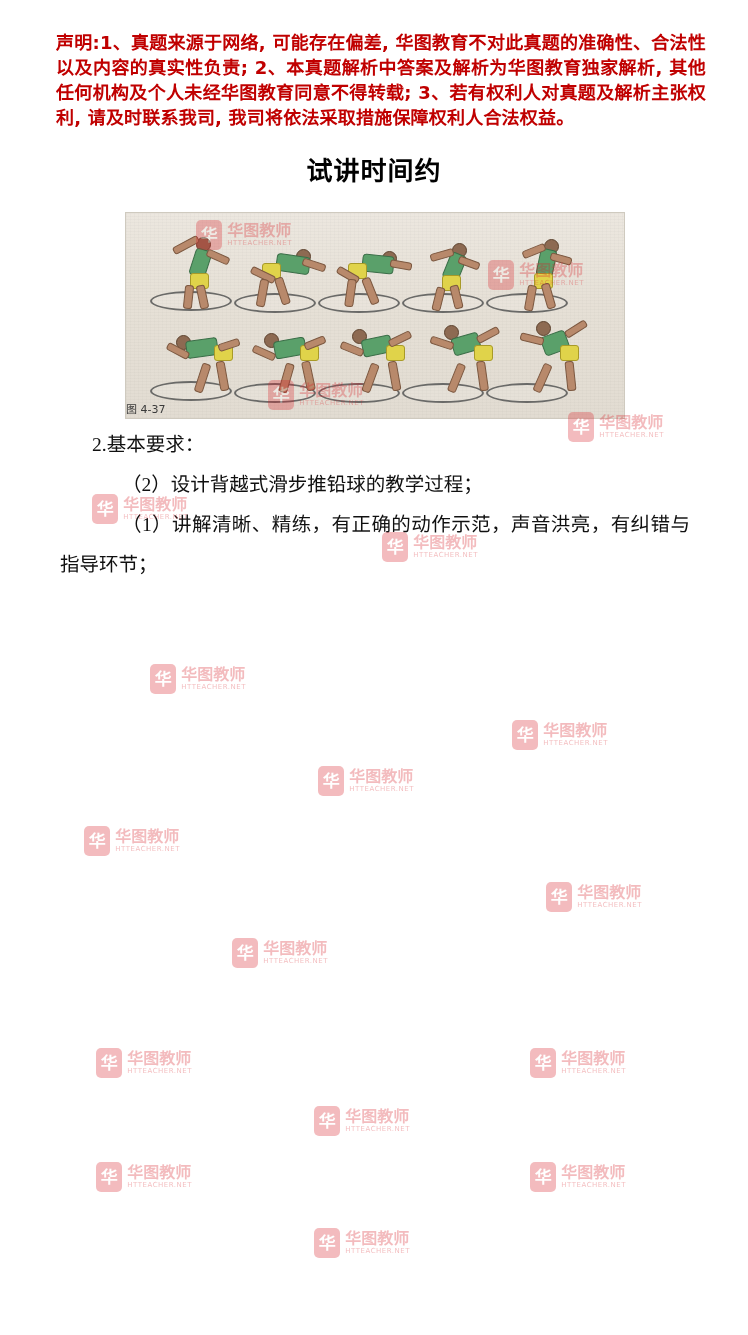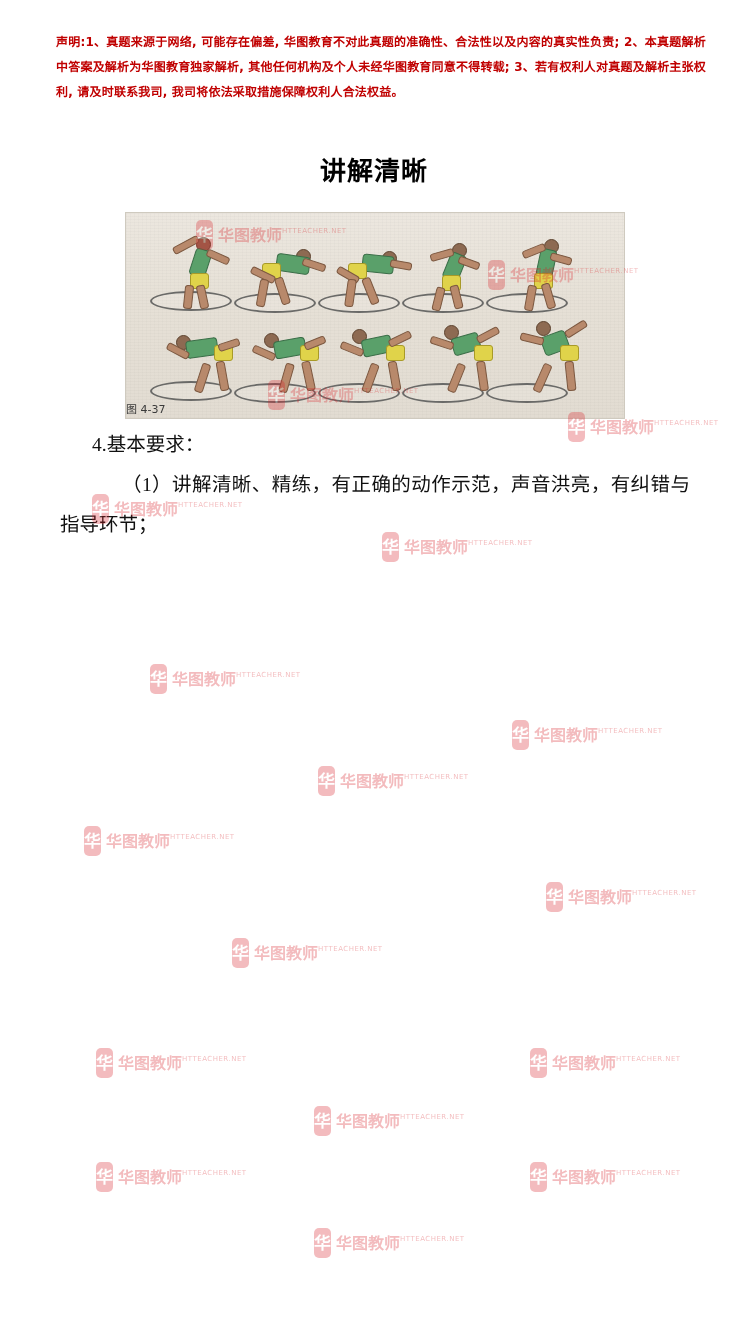--- a/index.html
+++ b/index.html
@@ -17,21 +17,21 @@
   }
 
   
   .disclaimer {
     position: absolute;
     left: 56px;
     top: 30px;
     width: 650px;
     color: #c00000;
     font-family: "DejaVu Sans", "Liberation Sans", sans-serif;
-    font-size: 12px;
+    font-size: 18px;
     line-height: 25px;
     font-weight: bold;
     letter-spacing: 0.2px;
     text-align: justify;
   }
 
   
   .doc-title {
     position: absolute;
     left: 0;
@@ -149,21 +149,21 @@
     border-radius: 5px;
     color: #fff;
     font-family: "DejaVu Sans", "Liberation Sans", sans-serif;
     font-weight: bold;
     font-size: 17px;
     display: flex;
     align-items: center;
     justify-content: center;
     line-height: 1;
   }
-  .wm .wtext { display: flex; flex-direction: row; }
+  .wm .wtext { display: flex; flex-direction: column; }
   .wm .wtop {
     color: #d8232a;
     font-family: "DejaVu Sans", "Liberation Sans", sans-serif;
     font-weight: bold;
     font-size: 16px;
     line-height: 17px;
     white-space: nowrap;
   }
   .wm .wsub {
     color: #d8232a;
@@ -174,21 +174,21 @@
     white-space: nowrap;
   }
 </style>
 </head>
 <body>
 
 <div class="disclaimer">
   <span>声明:1、真题来源于网络, 可能存在偏差, 华图教育不对此真题的准确性、合法性以及内容的真实性负责; 2、本真题解析中答案及解析为华图教育独家解析, 其他任何机构及个人未经华图教育同意不得转载; 3、若有权利人对真题及解析主张权利, 请及时联系我司, 我司将依法采取措施保障权利人合法权益。</span>
 </div>
 
-<div class="doc-title">讲解清晰</div>
+<div class="doc-title">试讲时间约</div>
 
 <div class="content">
 
 
 
   <div class="figure-wrap">
     <div class="figure">
       <div class="grain"></div>
 
       <div class="ground" style="left:24px;  top:78px;  width:78px; height:16px;"></div>
@@ -301,22 +301,23 @@
         <div class="limb" style="left:54px; top:14px; width:22px; height:6px; transform:rotate(-32deg);"></div>
         <div class="limb" style="left:28px; top:52px; width:7px;  height:28px; transform:rotate(24deg);"></div>
         <div class="limb" style="left:56px; top:50px; width:7px;  height:28px; transform:rotate(-6deg);"></div>
       </div>
 
       <div class="fig-caption">图 4-37</div>
     </div>
   </div>
 
 
-  <p class="p indent1">4.基本要求：</p>
-
+  <p class="p indent1">2.基本要求：</p>
+
+  <p class="p indent2">（2）设计背越式滑步推铅球的教学过程；</p>
   <p class="p indent2">（1）讲解清晰、精练，有正确的动作示范，声音洪亮，有纠错与指导环节；</p>
 </div>
 
 <div class="wm" style="left:196px; top:218px;">
   <div class="badge">华</div>
   <div class="wtext">
     <div class="wtop">华图教师</div>
     <div class="wsub">HTTEACHER.NET</div>
   </div>
 </div>

